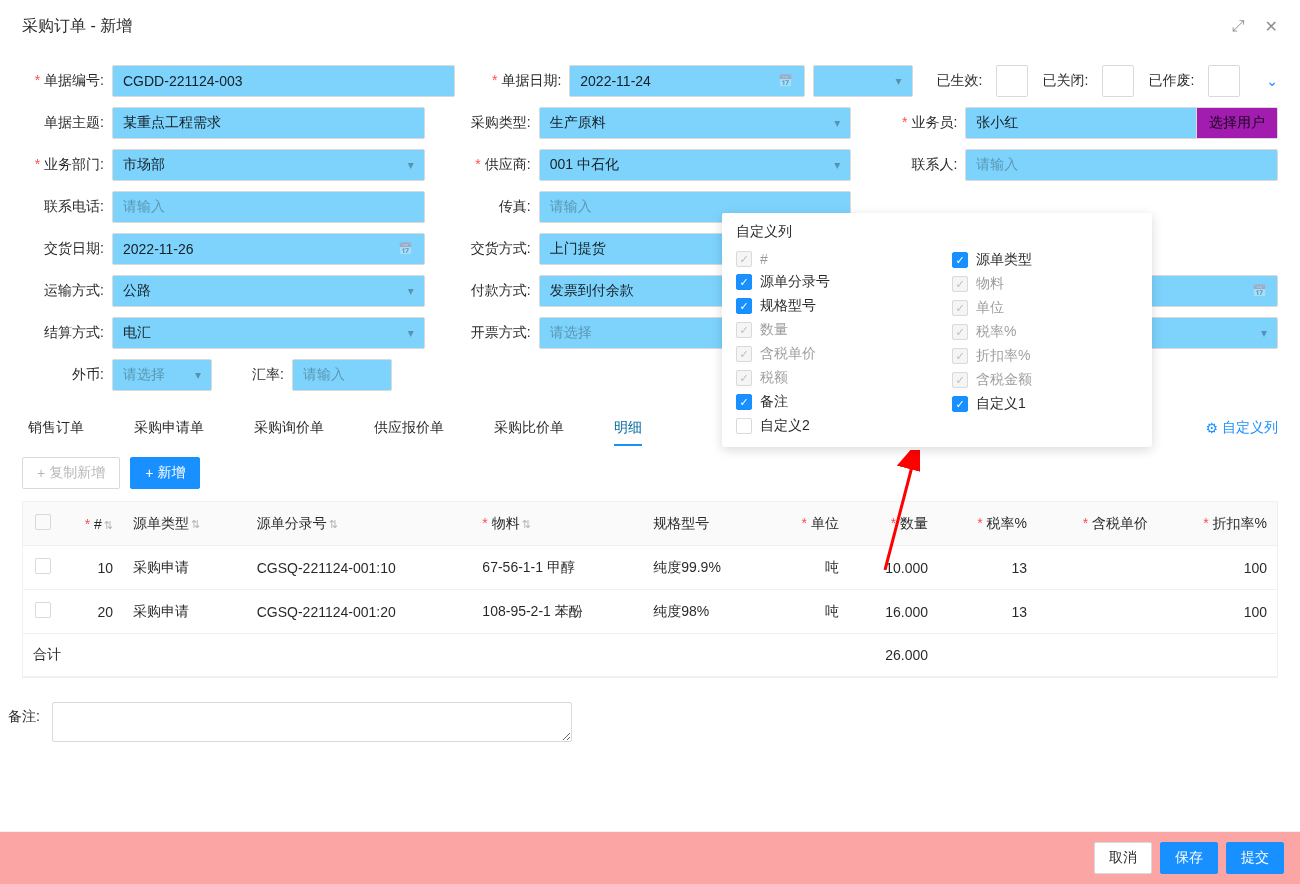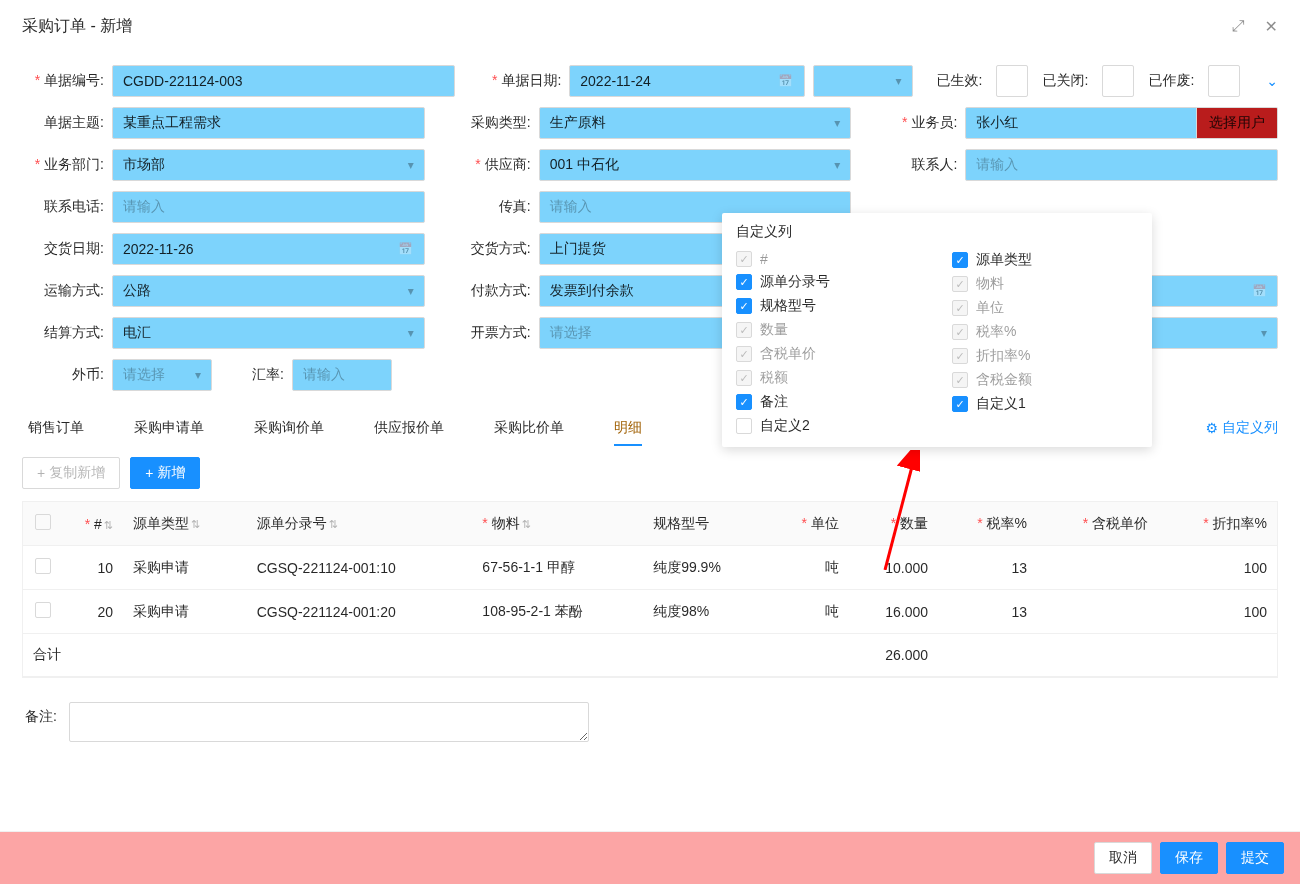--- a/index.html
+++ b/index.html
@@ -91,36 +91,36 @@
     .user-picker { display: flex; flex: 1; }
     .user-picker .input { border-radius: 2px 0 0 2px; }
     .user-btn {
       height: 32px;
       padding: 4px 12px;
       border: 1px solid #d9d9d9;
       border-left: none;
       border-radius: 0 2px 2px 0;
       display: flex;
       align-items: center;
-      background: #b91c1c;
+      background: #a21caf;
       white-space: nowrap;
     }
     .small-group { display: flex; gap: 28px; align-items: flex-end; }
     .small-group .form-item { flex: none; }
     .small-group .input, .small-group .select { width: 100px; }
     .tabs {
       display: flex;
       align-items: center;
       padding: 10px 22px 0 14px;
       position: relative;
       justify-content: space-between;
     }
     .tabs-left { display: flex; gap: 50px; padding-left: 14px; }
     .tab { padding: 8px 0; cursor: pointer; color: rgba(0,0,0,0.85); }
-    .tab.active { color: #a16207; position: relative; }
+    .tab.active { color: #0369a1; position: relative; }
     .tab.active::after {
       content: "";
       position: absolute;
       left: 0; right: 0; bottom: -1px;
       height: 2px;
       background: #1890ff;
     }
     .custom-cols-btn {
       color: #1890ff;
       display: flex;
@@ -175,21 +175,21 @@
     }
     .sort-icon { color: rgba(0,0,0,0.3); font-size: 11px; margin-left: 2px; }
     .table td.right, .table th.right { text-align: right; }
     .table td.center, .table th.center { text-align: center; }
     .tbl-check {
       width: 16px; height: 16px;
       border: 1px solid #d9d9d9;
       border-radius: 2px;
       display: inline-block;
     }
-    .footer-area { padding: 24px 22px 10px 25px; }
+    .footer-area { padding: 24px 22px 10px 8px; }
     .footer-item { display: flex; align-items: flex-start; margin-bottom: 12px; }
     .footer-item .lbl { width: 44px; padding-top: 6px; color: rgba(0,0,0,0.85); flex-shrink: 0; }
     .textarea {
       width: 520px; height: 40px;
       border: 1px solid #d9d9d9;
       border-radius: 2px;
       resize: both;
     }
     .upload-btn {
       border: 1px solid #d9d9d9;

